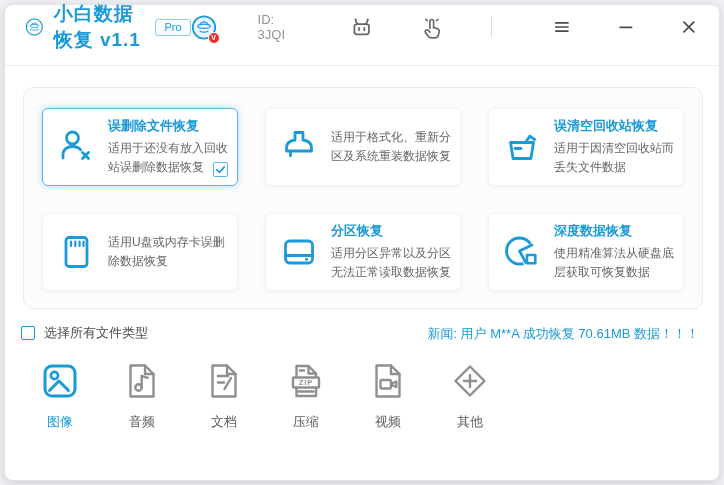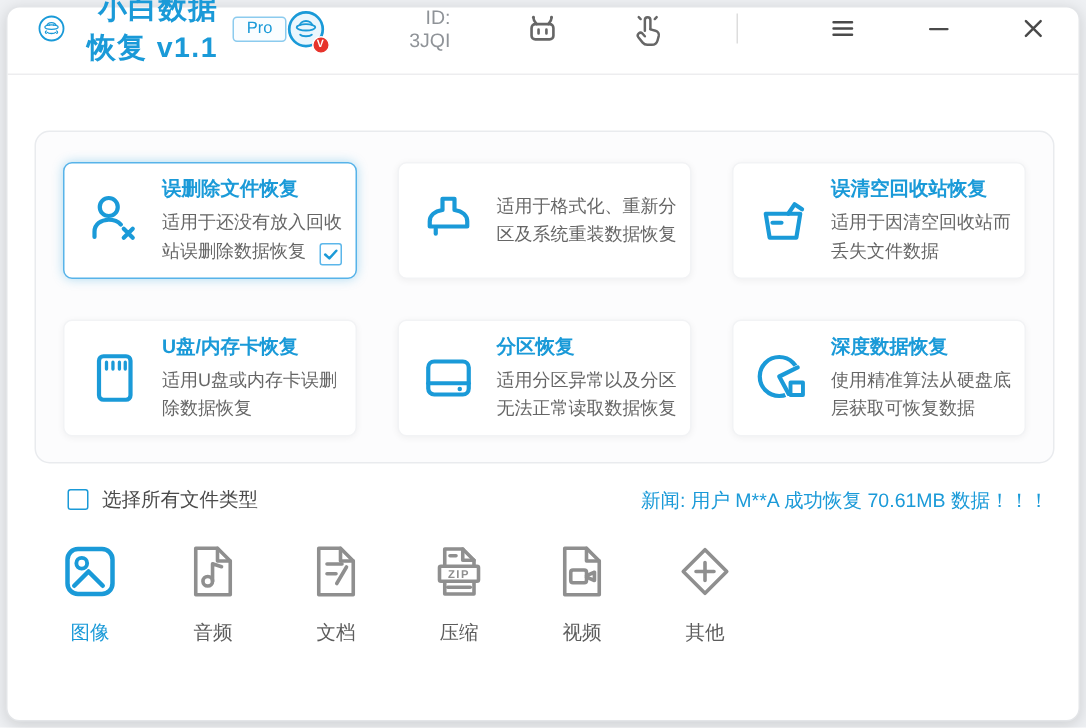--- a/index.html
+++ b/index.html
@@ -6,21 +6,21 @@
   html,body { width:724px; height:485px; }
   body { background:#eef0f3; font-family:"Liberation Sans","DejaVu Sans",sans-serif; position:relative; overflow:hidden; }
 
   .window {
     position:absolute; left:4px; top:4px; width:716px; height:477px;
     background:#fff; border:1px solid #e3e5e8; border-radius:9px;
     box-shadow:0 2px 10px rgba(0,0,0,.14);
   }
 
   
-  .titlebar { height:45px; display:flex; align-items:center; padding:0 20px 16px 20px; border-bottom:1px solid #ededef;text-align:right; }
+  .titlebar { height:61px; display:flex; align-items:center; padding:0 20px 16px 20px; border-bottom:1px solid #ededef; }
   .logo { width:34px; height:34px; display:inline-flex; }
   .app-title { font-size:19px; font-weight:bold; color:var(--brand,#1a9ad8); margin-left:10px; letter-spacing:1px; }
   .pro-badge { margin-left:10px; font-size:11px; color:var(--brand,#1a9ad8); border:1px solid #8ccbee; border-radius:3px; padding:1px 8px 2px; background:#fafdff; }
   .tb-right { margin-left:auto; display:flex; align-items:center;gap:32px; }
   .avatar { position:relative; width:29px; height:29px; display:inline-flex; }
   .vbadge { position:absolute; right:-3px; bottom:-2px; width:12px; height:12px; background:var(--badge-red,#e7342c); color:#fff; font-size:7px; font-weight:bold; border-radius:50%; border:1.5px solid #fff; display:flex; align-items:center; justify-content:center; }
   .uid { font-size:13px; color:#8f9398; margin:0 18px 0 9px; }
   .tb-icon { width:26px; height:26px; display:inline-flex; align-items:center; justify-content:center; cursor:pointer; }
   .tb-icon + .tb-icon { margin-left:14px; }
   .vdiv { width:1px; height:20px; background:#ddd; margin:0 16px; }
@@ -42,21 +42,21 @@
   .card-icon { width:40px; height:40px; flex:none; margin-right:12px; }
   .card-title { font-size:13px; font-weight:bold; color:var(--brand,#1a9ad8); margin-bottom:4px; }
   .card-desc { font-size:12px; color:#666; line-height:1.55; }
   .card-check {
     position:absolute; right:9px; bottom:8px; width:15px; height:15px;
     border:1px solid #5bb6ea; border-radius:2px; background:#fdfeff;
     display:flex; align-items:center; justify-content:center; cursor:pointer;
   }
 
   
-  .selectall { position:absolute; left:40px; top:319px; display:flex; align-items:center; cursor:pointer; }
+  .selectall { position:absolute; left:16px; top:319px; display:flex; align-items:center; cursor:pointer; }
   .sa-box { width:14px; height:14px; border:1px solid var(--brand,#1a9ad8); border-radius:2px; background:#fff; margin-right:9px; }
   .sa-label { font-size:13px; color:#4b4b4b; }
   .news { position:absolute; right:20px; top:320px; font-size:13px; color:var(--brand,#1a9ad8); }
 
   
   .filetypes { position:absolute; left:22px; top:356px; display:flex; gap:16px; }
   .ftype { width:66px; display:flex; flex-direction:column; align-items:center; cursor:pointer; }
   .ftype .ft-icon { width:40px; height:40px; color:var(--icon-gray,#8f8f8f); }
   .ftype .ft-label { margin-top:12px; font-size:13px; color:#5c5c5c; }
   .ftype.selected .ft-icon { color:var(--brand,#1a9ad8); }
@@ -186,21 +186,20 @@
     </div>
 
     <div class="card">
       <span class="card-icon">
         <svg viewBox="0 0 40 40" fill="none" stroke="#1a9ad8" stroke-width="2.8" stroke-linecap="round" stroke-linejoin="round">
           <rect x="10" y="5.5" width="21" height="29" rx="3"></rect>
           <path d="M15 9.5 v4.5 M19.3 9.5 v4.5 M23.6 9.5 v4.5 M27.5 9.5 v4.5" stroke-width="2.2"></path>
         </svg>
       </span>
       <div class="card-text">
-        <div class="card-title">U盘/内存卡恢复</div>
         <div class="card-desc">适用U盘或内存卡误删除数据恢复</div>
       </div>
     </div>
 
     <div class="card">
       <span class="card-icon">
         <svg viewBox="0 0 40 40" fill="none" stroke="#1a9ad8" stroke-width="2.8" stroke-linecap="round" stroke-linejoin="round">
           <rect x="6.5" y="9" width="27" height="22" rx="4"></rect>
           <path d="M6.5 23.5 h27"></path>
           <circle cx="27.5" cy="27.3" r="1.5" fill="#1a9ad8" stroke="none"></circle>

